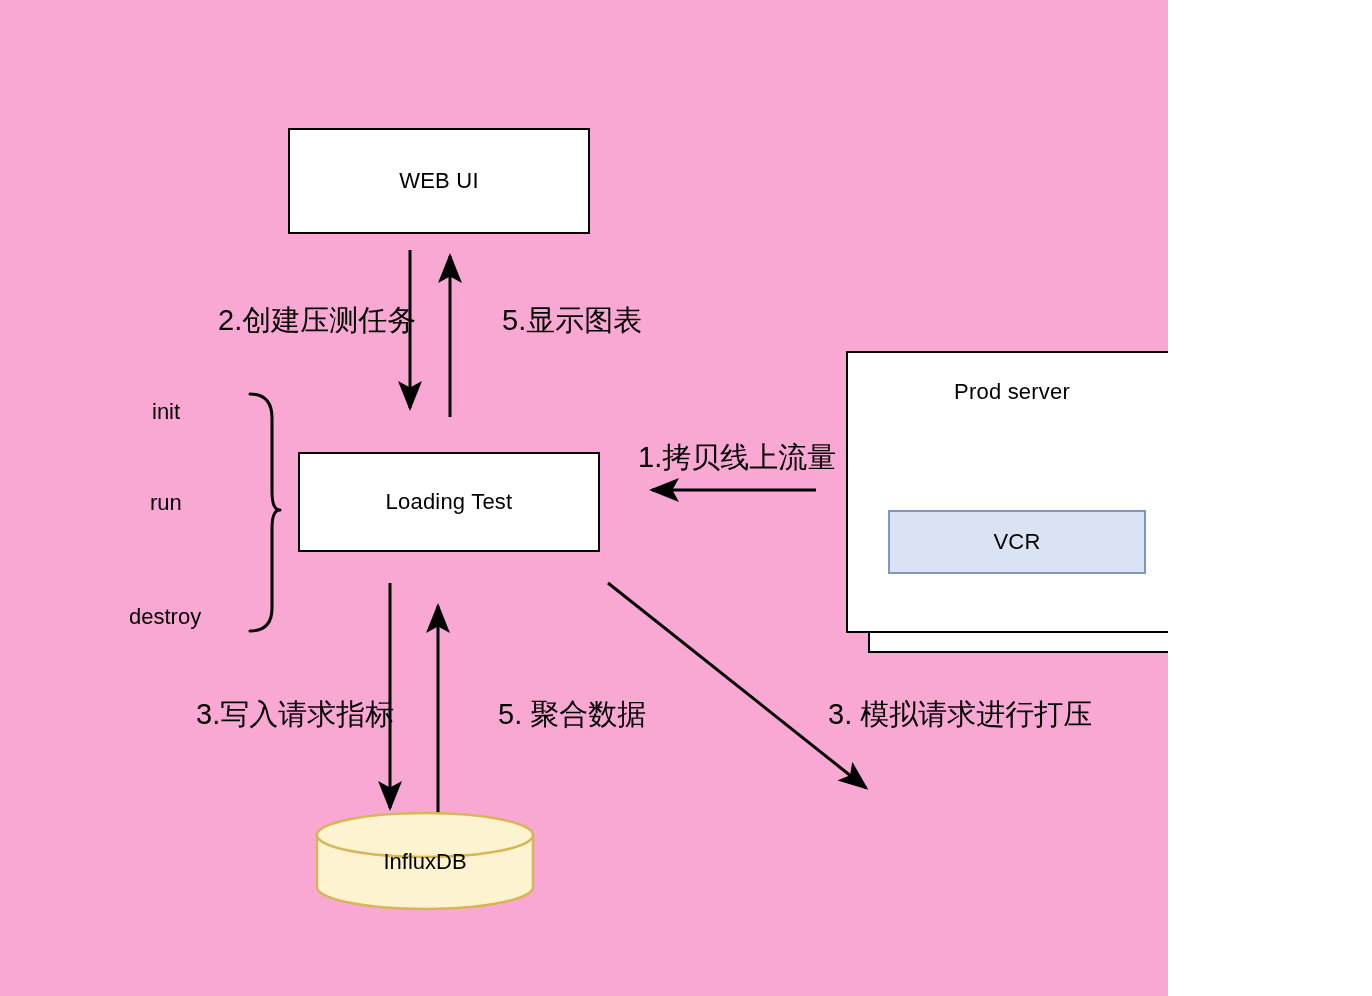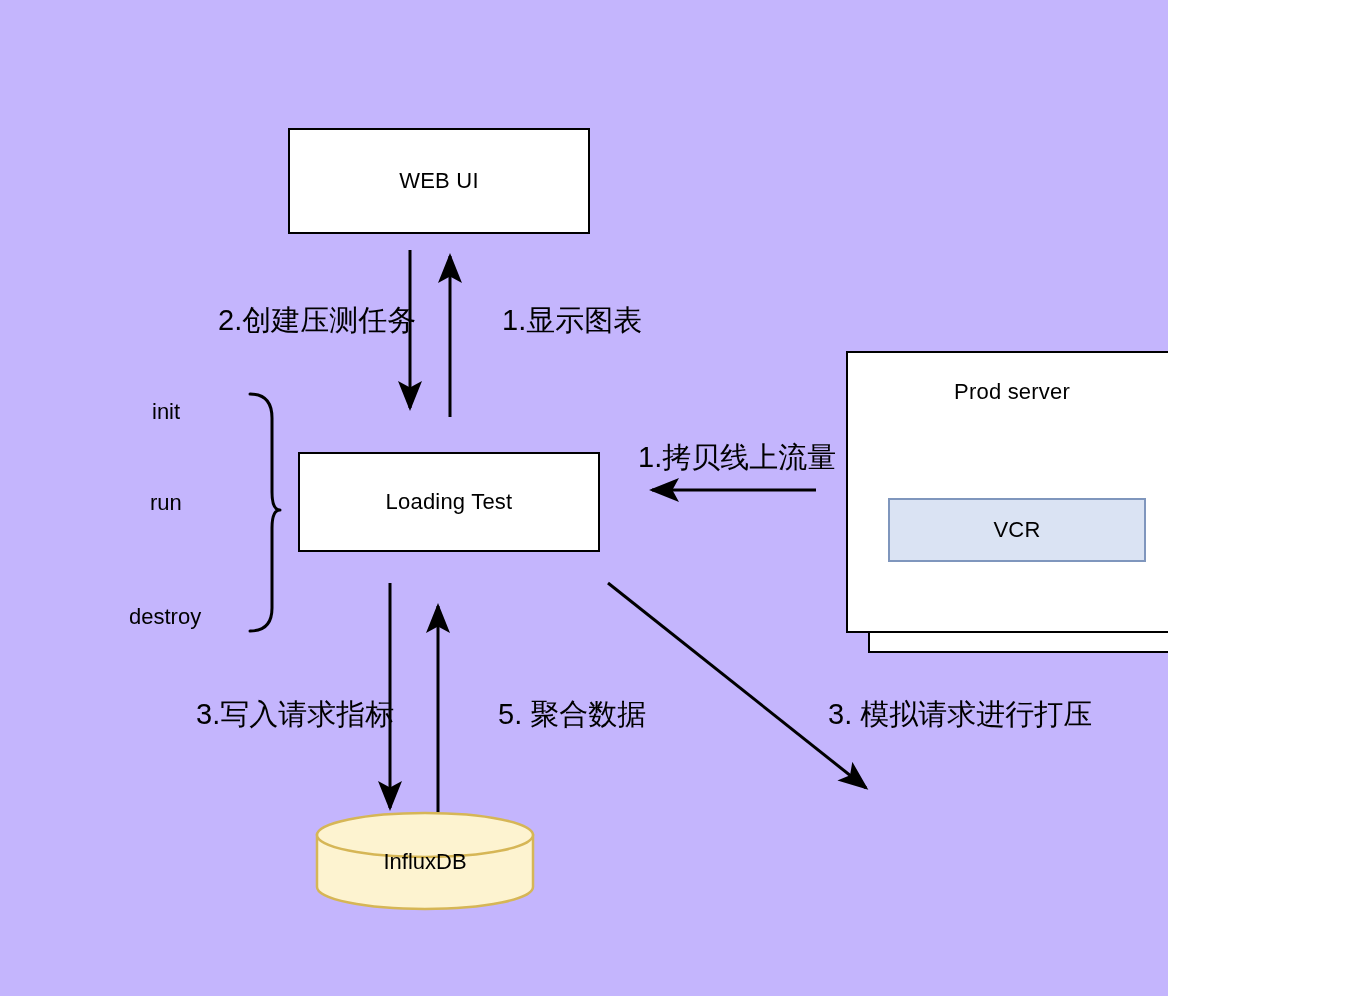--- a/index.html
+++ b/index.html
@@ -8,21 +8,21 @@
     background: #ffffff;
   }
   body {
     font-family: "Liberation Sans", "DejaVu Sans", sans-serif;
     color: #000000;
   }
   #canvas {
     position: relative;
     width: 1168px;
     height: 996px;
-    background: #c4b5fd;
+    background: #f9a8d4;
     overflow: hidden;
   }
   #diagram-svg {
     position: absolute;
     left: 0;
     top: 0;
     width: 1372px;
     height: 996px;
   }
   .node-box {
@@ -107,36 +107,36 @@
   <div class="node-box" style="left:298px; top:452px; width:302px; height:100px;">
     <span class="node-label">Loading Test</span>
   </div>
 
   <div class="node-box" style="left:868px; top:372px; width:332px; height:281px; z-index:1;"></div>
 
   <div class="node-box" style="left:846px; top:351px; width:332px; height:282px; z-index:2; display:block;">
     <div style="position:absolute; left:0; top:26px; width:100%; text-align:center;">
       <span class="node-label">Prod server</span>
     </div>
-    <div class="vcr-box" style="left:40px; top:145px; width:258px; height:64px;
+    <div class="vcr-box" style="left:40px; top:157px; width:258px; height:64px;
                 background:#dae3f3; border:2px solid #7f96bd;">
       <span class="node-label">VCR</span>
     </div>
   </div>
 
 
   <div class="db-label" style="left:317px; top:849px; width:216px;">InfluxDB</div>
 
   <div class="lifecycle-label" style="left:152px; top:399px;">init</div>
   <div class="lifecycle-label" style="left:150px; top:490px;">run</div>
   <div class="lifecycle-label" style="left:129px; top:591px;margin-top:13px;">destroy</div>
 
   <div class="edge-label" style="left:218px; top:305px;">2.创建压测任务</div>
 
-  <div class="edge-label" style="left:502px; top:305px;">1.显示图表</div>
+  <div class="edge-label" style="left:502px; top:305px;">5.显示图表</div>
 
   <div class="edge-label" style="left:638px; top:442px;">1.拷贝线上流量</div>
 
   <div class="edge-label" style="left:196px; top:699px;">3.写入请求指标</div>
 
   <div class="edge-label" style="left:498px; top:699px;">5. 聚合数据</div>
 
   <div class="edge-label" style="left:828px; top:699px;">3. 模拟请求进行打压</div>
 
 </div>

